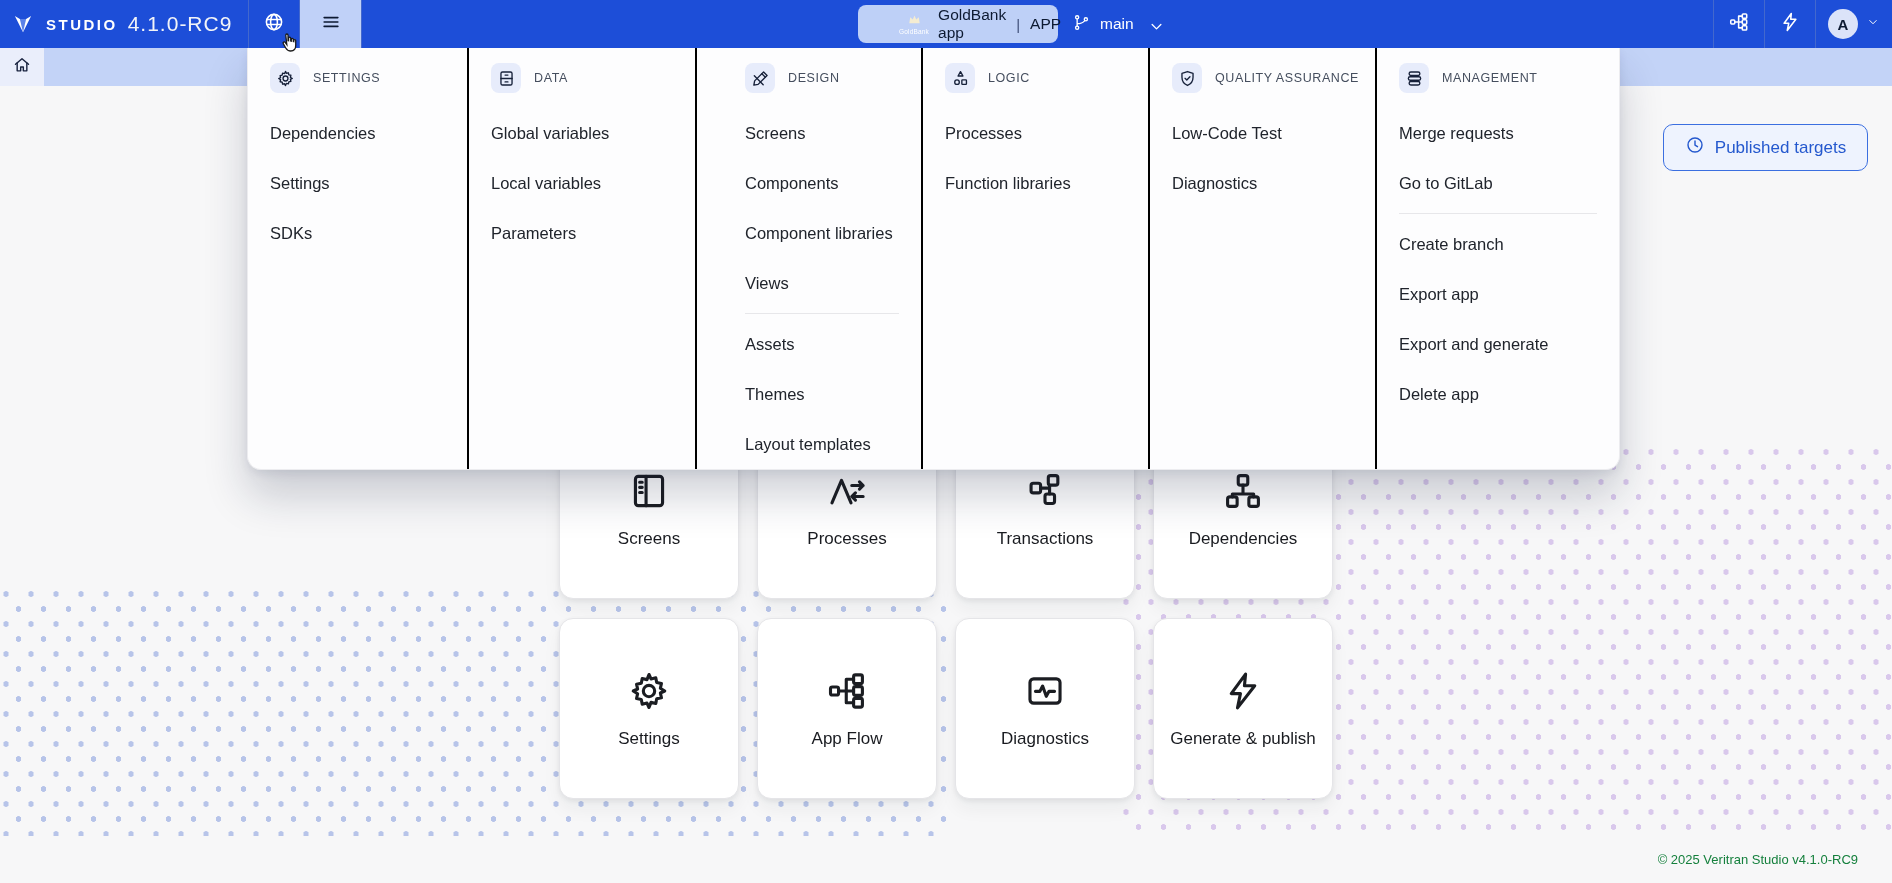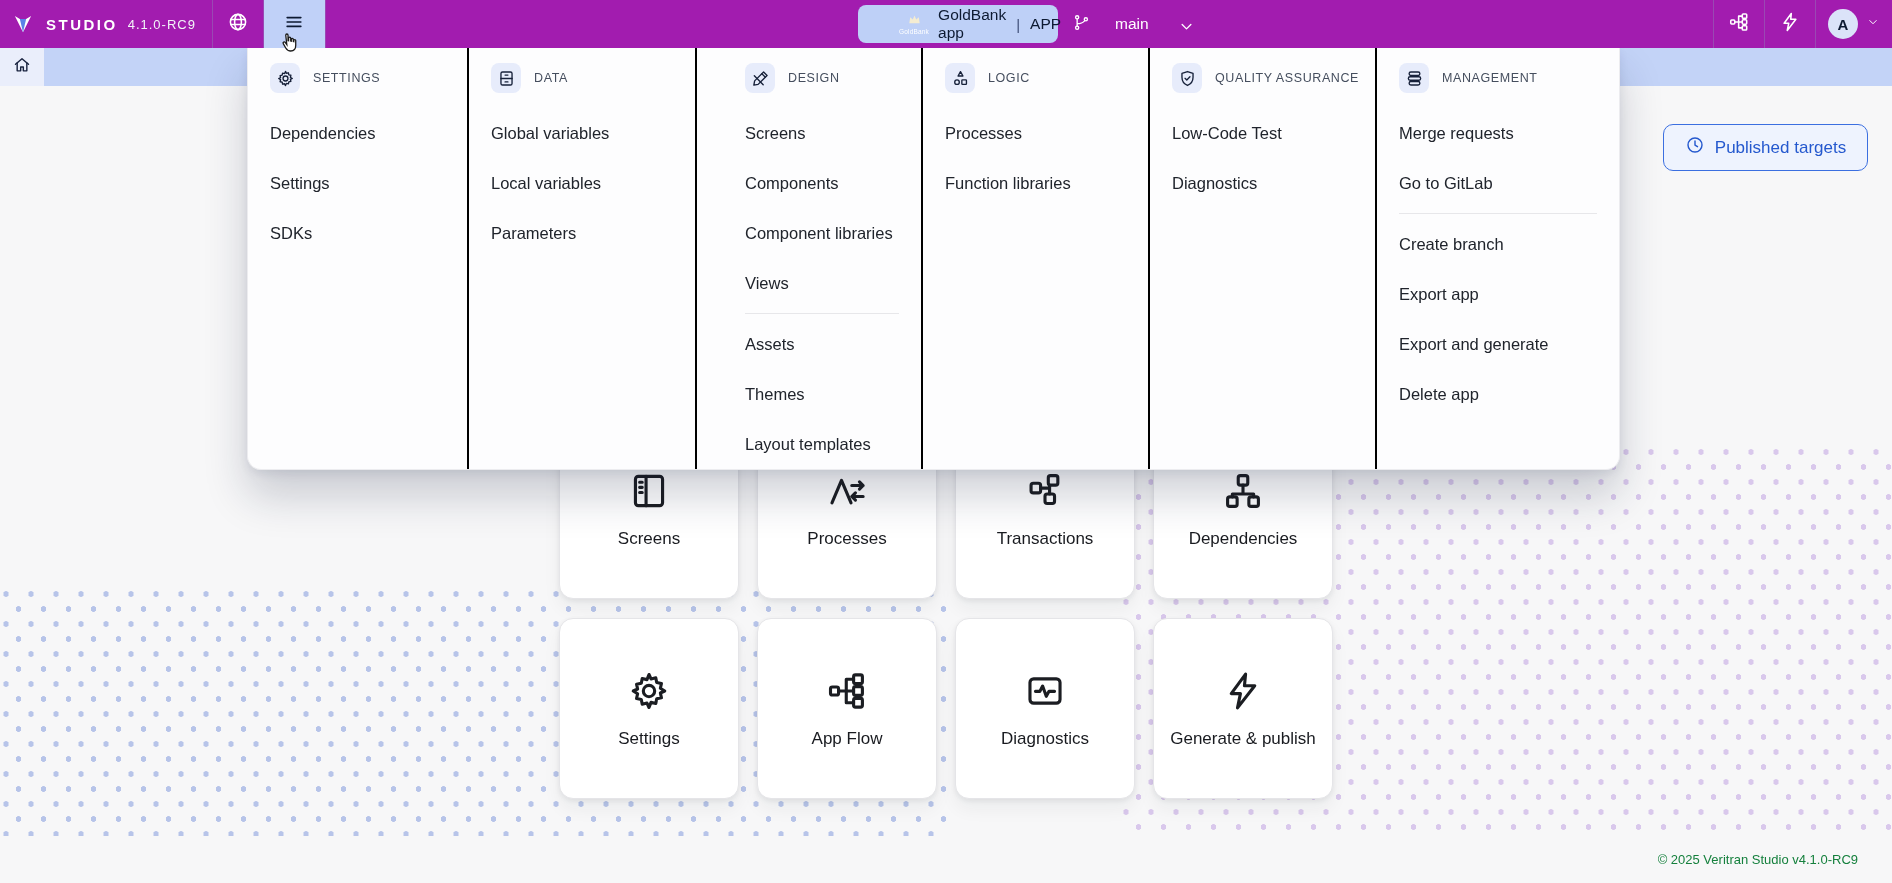--- a/index.html
+++ b/index.html
@@ -4,27 +4,27 @@
 <style>
   * { margin:0; padding:0; box-sizing:border-box; }
   html,body { background:#e8e8ea; }
   .root {
     position:relative; width:1892px; height:883px; overflow:hidden;
     background:#f7f7f8; font-family:"Liberation Sans", sans-serif;
   }
   
   .navbar {
     position:absolute; top:0; left:0; right:0; height:48px;
-    background:#a21caf; color:#fff; display:flex; align-items:center; z-index:40;
+    background:#1d4ed8; color:#fff; display:flex; align-items:center; z-index:40;
   }
   .nav-left { display:flex; align-items:center; height:100%; }
   .brand { display:flex; align-items:center; gap:10px; padding:0 16px 0 10px; height:100%; }
   .brand-logo { width:26px; height:26px; }
   .brand-text { font-weight:bold; font-size:15px; letter-spacing:2.5px; }
-  .brand-version { font-size:13px; letter-spacing:1px; color:#f2f4f8; }
+  .brand-version { font-size:21px; letter-spacing:1px; color:#f2f4f8; }
   .nav-divider { width:1px; height:100%; background:rgba(140,155,185,.35); }
   .nav-btn {
     width:50px; height:100%; display:flex; align-items:center; justify-content:center;
     color:#fff; cursor:pointer;
   }
   .nav-btn svg { width:22px; height:22px; }
   .nav-btn.active { width:61px; background:#c0d1f8; color:#0d1a32; }
   
   .app-pill {
     position:absolute; left:858px; top:5px; width:200px; height:38px;
@@ -33,21 +33,21 @@
   }
   .pill-logo { display:flex; flex-direction:column; align-items:center; width:36px; line-height:1; }
   .pill-logo svg { width:15px; height:11px; }
   .pill-logo-label { font-size:6.5px; color:#ffffff; letter-spacing:.2px; margin-top:1px; }
   .pill-name { font-size:15.5px; }
   .pill-sep { color:#41507a; font-size:15px; padding:0 1px; }
   .pill-type { font-size:15.5px; }
   
   .branch-box {
     position:absolute; left:1066px; top:0; height:48px; display:flex; align-items:center;
-    gap:24px; color:#fff; cursor:pointer; z-index:41; padding:0 6px;
+    gap:9px; color:#fff; cursor:pointer; z-index:41; padding:0 6px;
   }
   .branch-box svg { width:19px; height:19px; }
   .branch-label { font-size:15.5px; }
   .branch-box .chev { width:15px; height:15px; margin-left:4px; }
   .nav-right { position:absolute; right:0; top:0; height:48px; display:flex; align-items:center; }
   .avatar-group { display:flex; align-items:center; gap:8px; padding:0 12px; cursor:pointer; }
   .avatar {
     width:30px; height:30px; border-radius:50%; background:#dbe3f9; color:#0d1a32;
     font-size:15px; font-weight:bold; display:flex; align-items:center; justify-content:center;
   }

